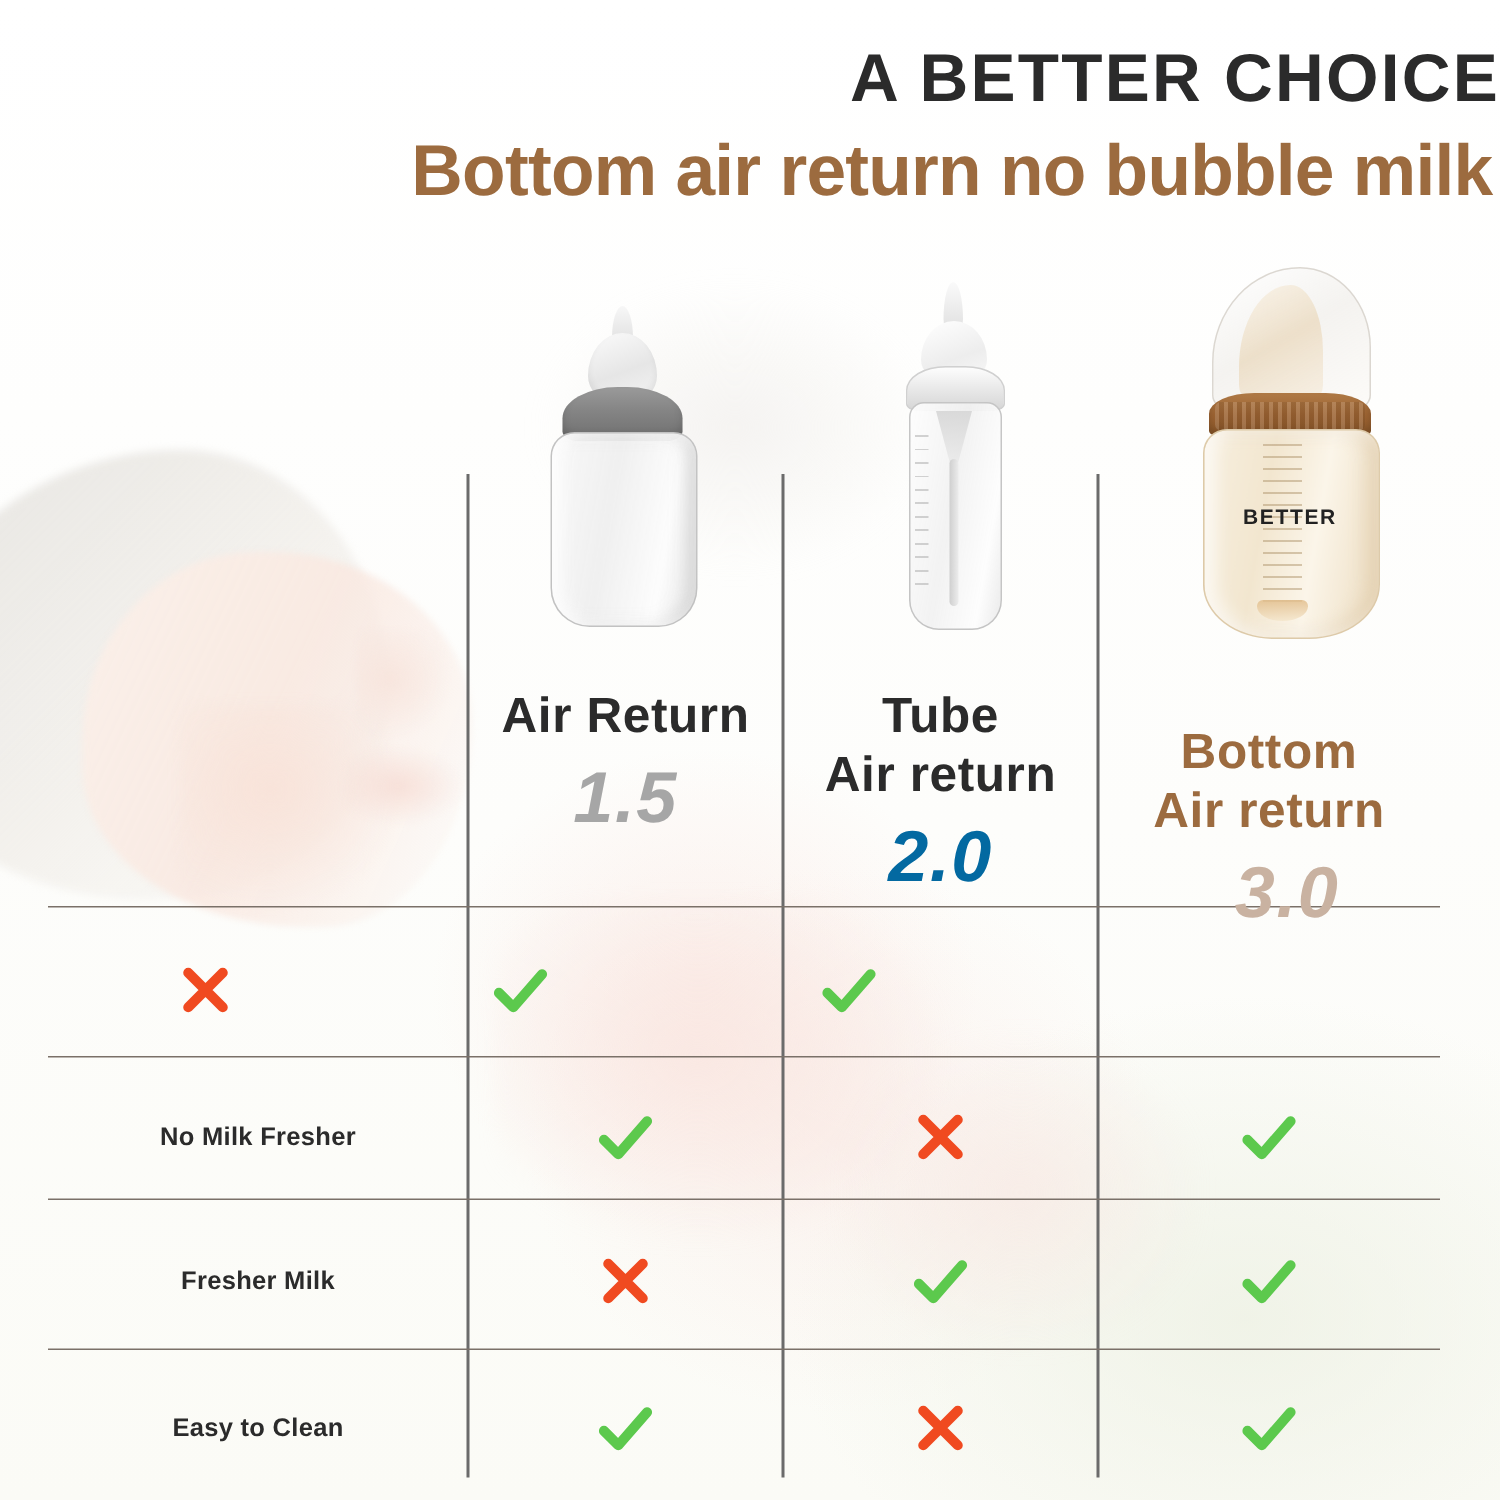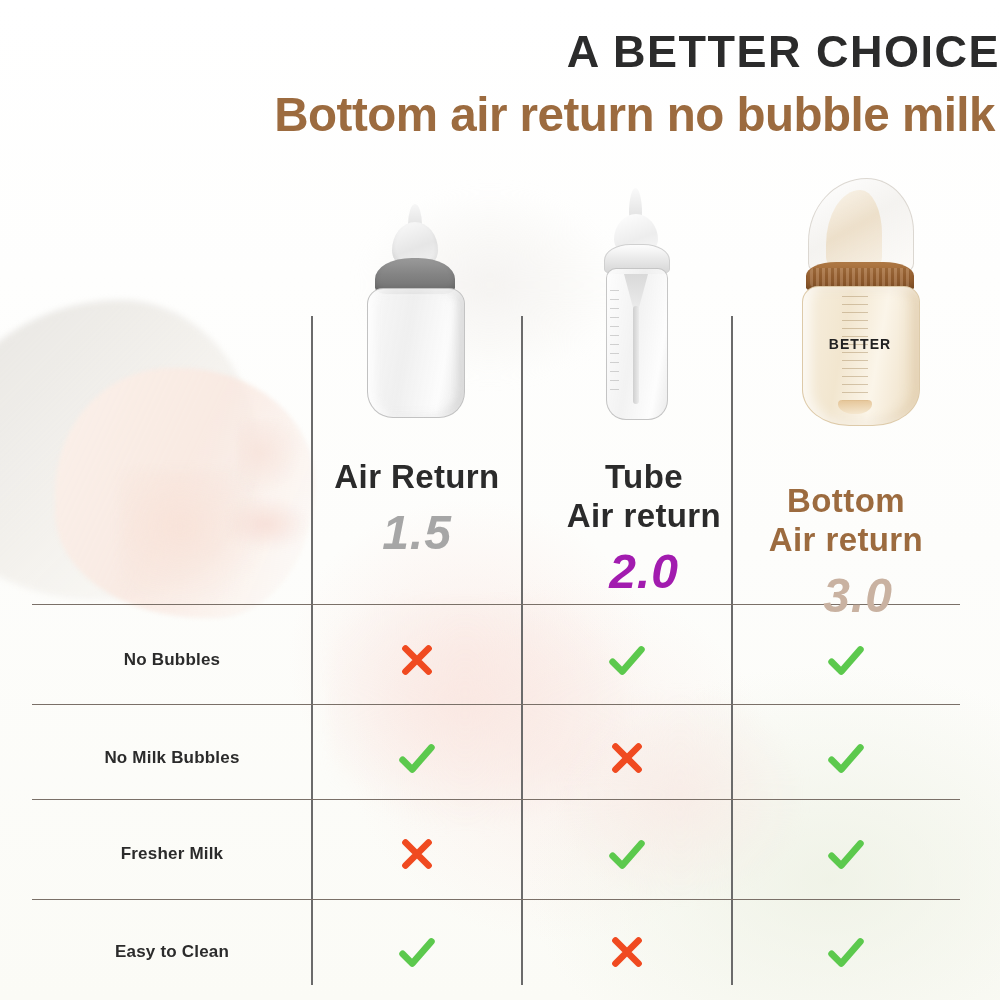--- a/index.html
+++ b/index.html
@@ -323,24 +323,24 @@
   .col-head .version {
     font-family: "Liberation Sans", sans-serif;
     font-weight: bold;
     font-style: italic;
     font-size: 48px;
     letter-spacing: 1px;
     margin-top: 12px;
     line-height: 1;
   }
   .ch1 { left: 312px; width: 210px; }
-  .ch2 { left: 539px; width: 210px; }
+  .ch2 { left: 522px; width: 210px; }
   .ch3 { left: 732px; width: 228px; margin-top: 24px; }
   .ch1 .version { color: #a6a6a6; }
-  .ch2 .version { color: #a21caf; }
+  .ch2 .version { color: #0369a1; }
   .ch3 .name { color: #9c6b3f; }
   .ch3 .version { color: #c9b2a1; padding-left: 24px; }
 
   
   .rows-layer { position: absolute; inset: 0; z-index: 6; }
   .row {
     position: absolute;
     left: 32px;
     width: 928px;
     height: 95px;
@@ -448,21 +448,20 @@
   <div class="col-head ch3">
     <div class="name">
       <span>Bottom</span><br>
       <span>Air return</span>
     </div>
     <div class="version">3.0</div>
   </div>
 
   <div class="rows-layer" id="rows-layer">
       <div class="row" style="top: 612px;">
-        <div class="label">No Bubbles</div>
         <div class="cell">
           <span class="mark">
             <svg viewBox="0 0 48 48" aria-hidden="true">
               <path d="M12 12 L36 36 M36 12 L12 36" fill="none" stroke="#f04a20" stroke-width="7" stroke-linecap="round"></path>
             </svg>
           </span>
         </div>
         <div class="cell">
           <span class="mark">
             <svg viewBox="0 0 48 48" aria-hidden="true">
@@ -472,21 +471,21 @@
         </div>
         <div class="cell">
           <span class="mark">
             <svg viewBox="0 0 48 48" aria-hidden="true">
               <path d="M9 26 L19 36 L39 13" fill="none" stroke="#5cc94d" stroke-width="7" stroke-linecap="round" stroke-linejoin="round"></path>
             </svg>
           </span>
         </div>
       </div>
       <div class="row" style="top: 710px;">
-        <div class="label">No Milk Bubbles</div>
+        <div class="label">No Milk Fresher</div>
         <div class="cell">
           <span class="mark">
             <svg viewBox="0 0 48 48" aria-hidden="true">
               <path d="M9 26 L19 36 L39 13" fill="none" stroke="#5cc94d" stroke-width="7" stroke-linecap="round" stroke-linejoin="round"></path>
             </svg>
           </span>
         </div>
         <div class="cell">
           <span class="mark">
             <svg viewBox="0 0 48 48" aria-hidden="true">

